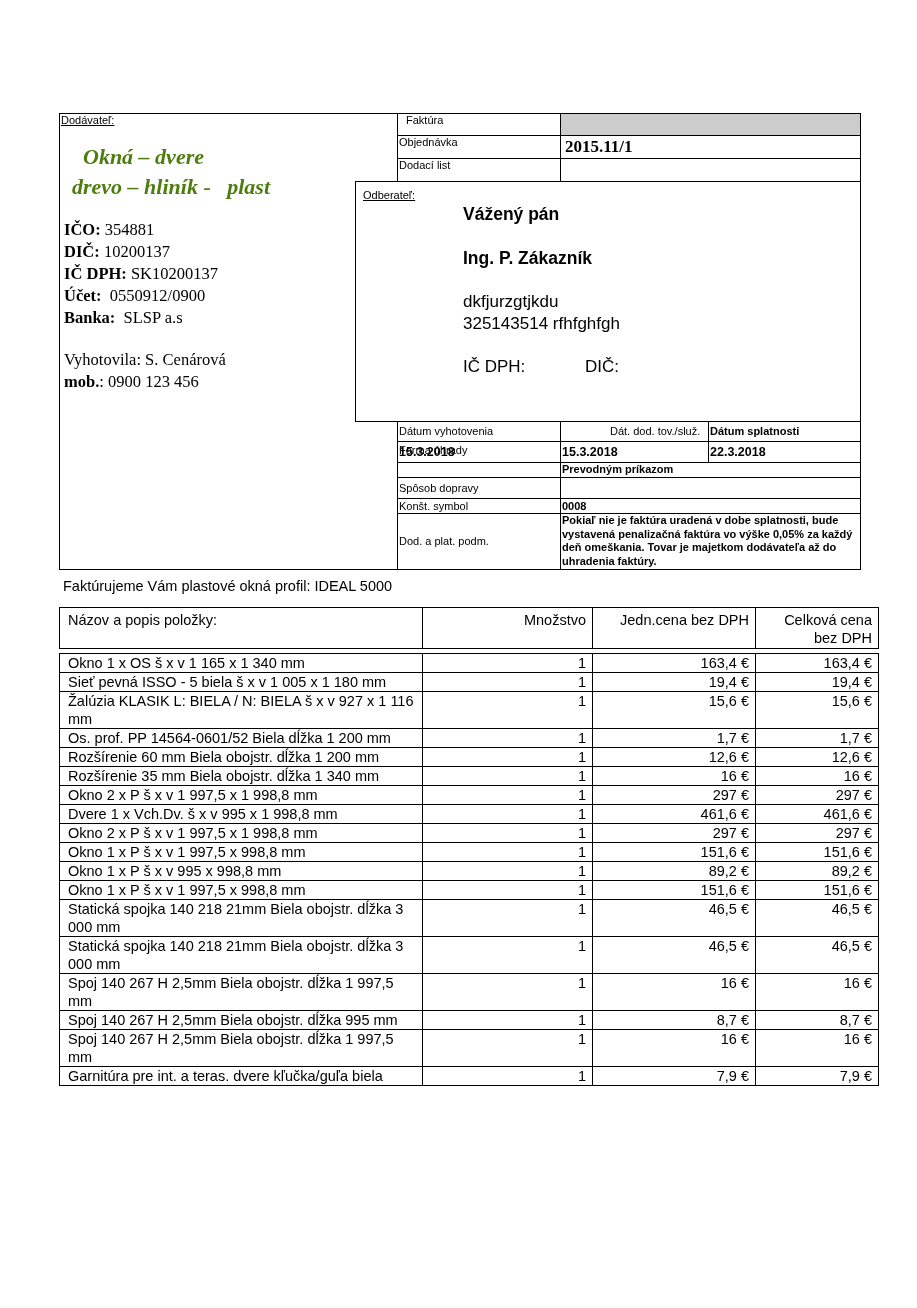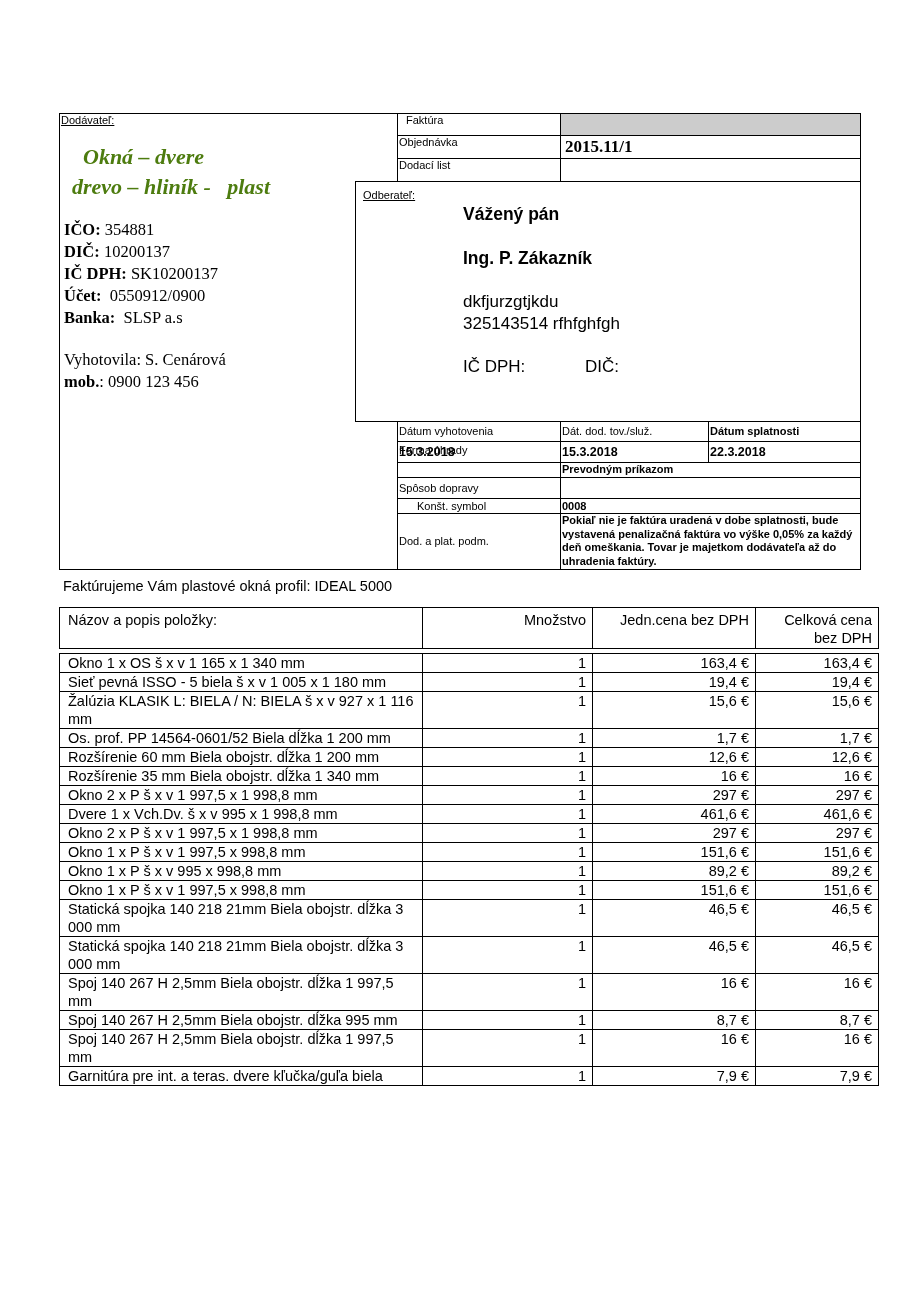--- a/index.html
+++ b/index.html
@@ -82,31 +82,31 @@
 
 <div class="abs small u" style="left:363px; top:189px;">Odberateľ:</div>
 <div class="abs cust bold" style="left:463px; top:204px; font-size:17.5px;">Vážený pán</div>
 <div class="abs cust bold" style="left:463px; top:248px; font-size:17.5px;">Ing. P. Zákazník</div>
 <div class="abs cust" style="left:463px; top:292px;">dkfjurzgtjkdu</div>
 <div class="abs cust" style="left:463px; top:314px;">325143514 rfhfghfgh</div>
 <div class="abs cust" style="left:463px; top:357px;">IČ DPH:</div>
 <div class="abs cust" style="left:585px; top:357px;">DIČ:</div>
 
 <div class="abs small" style="left:399px; top:425px;">Dátum vyhotovenia</div>
-<div class="abs small" style="left:562px; top:425px;">Dát. dod. tov./služ.</div>
+<div class="abs small" style="left:562px; top:425px;padding-left:48px;">Dát. dod. tov./služ.</div>
 <div class="abs small" style="left:710px; top:425px; font-weight:bold;">Dátum splatnosti</div>
 <div class="abs bold" style="left:399px; top:444px; font-size:12.5px; line-height:16px;">15.3.2018</div>
 <div class="abs bold" style="left:562px; top:444px; font-size:12.5px; line-height:16px;">15.3.2018</div>
 <div class="abs bold" style="left:710px; top:444px; font-size:12.5px; line-height:16px;">22.3.2018</div>
 
 <div class="abs small" style="left:399px; top:444px;">Forma úhrady</div>
 <div class="abs small bold" style="left:562px; top:463px;">Prevodným príkazom</div>
 <div class="abs small" style="left:399px; top:482px;">Spôsob dopravy</div>
 <div class="abs small" style="left:562px; top:482px;"></div>
-<div class="abs small" style="left:399px; top:500px;margin-left:18px;">Konšt. symbol</div>
+<div class="abs small" style="left:399px; top:500px;">Konšt. symbol</div>
 <div class="abs small bold" style="left:562px; top:500px;">0008</div>
 <div class="abs small" style="left:399px; top:535px;">Dod. a plat. podm.</div>
 <div class="abs small bold" style="left:562px; top:514px; width:298px; line-height:13.5px; font-size:11px;">Pokiaľ nie je faktúra uradená v dobe splatnosti, bude vystavená penalizačná faktúra vo výške 0,05% za každý deň omeškania. Tovar je majetkom dodávateľa až do uhradenia faktúry.</div>
 
 <div class="abs" style="left:63px; top:578px; font-size:14.5px;">Faktúrujeme Vám plastové okná profil: IDEAL 5000</div>
 
 <table class="items-table">
   <thead>
     <tr class="hdr-row">
       <th class="c1" style="text-align:left;">Názov a popis položky:</th>

